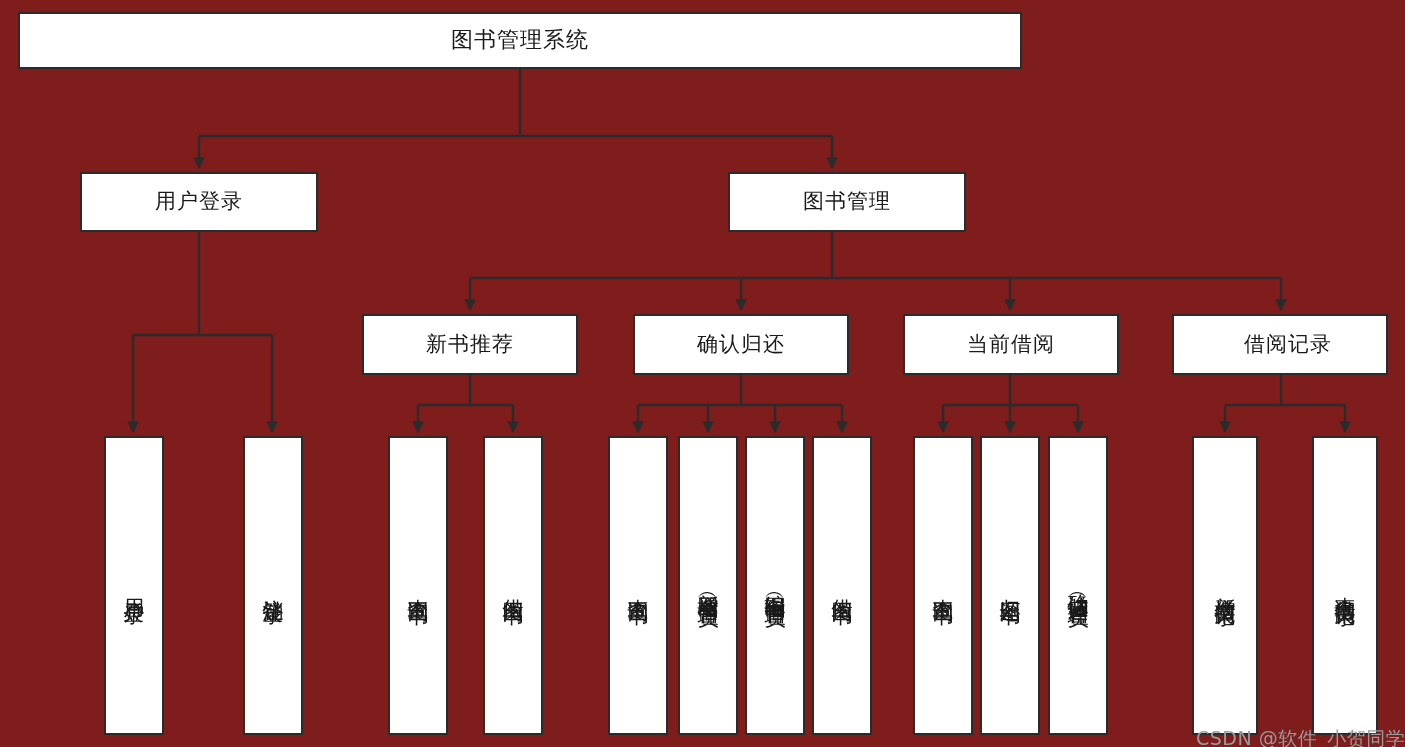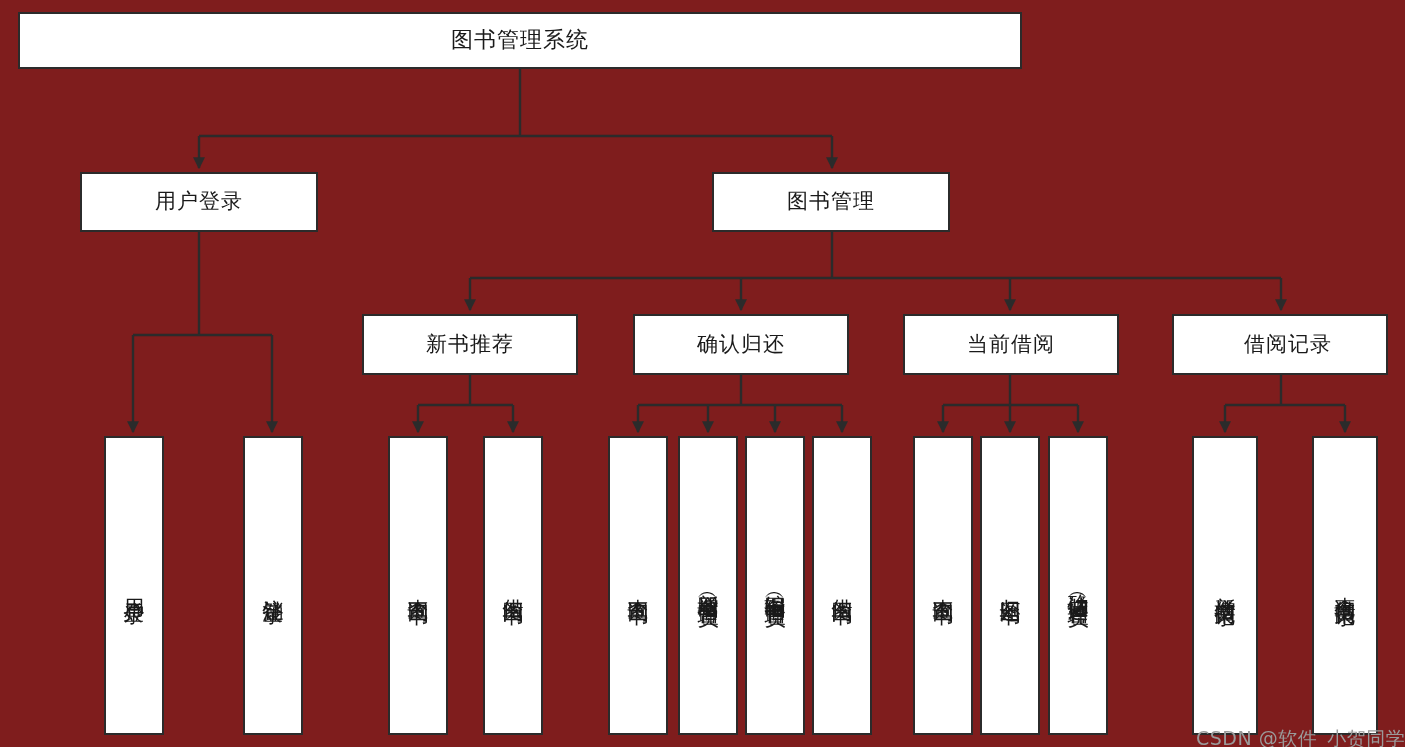--- a/index.html
+++ b/index.html
@@ -118,21 +118,21 @@
     </g>
   </svg>
 
   <div class="node h root" style="left:18px;top:12px;width:1004px;height:57px;">
     <span>图书管理系统</span>
   </div>
 
   <div class="node h" style="left:80px;top:172px;width:238px;height:60px;">
     <span>用户登录</span>
   </div>
-  <div class="node h" style="left:712px;top:172px;width:238px;height:60px;">
+  <div class="node h" style="left:728px;top:172px;width:238px;height:60px;">
     <span>图书管理</span>
   </div>
 
   <div class="node h" style="left:362px;top:314px;width:216px;height:61px;align-items:center;">
     <span>新书推荐</span>
   </div>
   <div class="node h" style="left:633px;top:314px;width:216px;height:61px;">
     <span>确认归还</span>
   </div>
   <div class="node h" style="left:903px;top:314px;width:216px;height:61px;">

